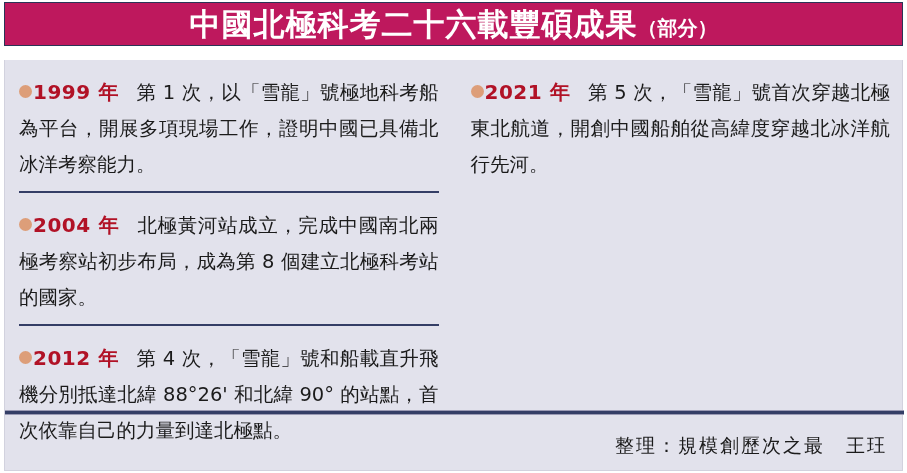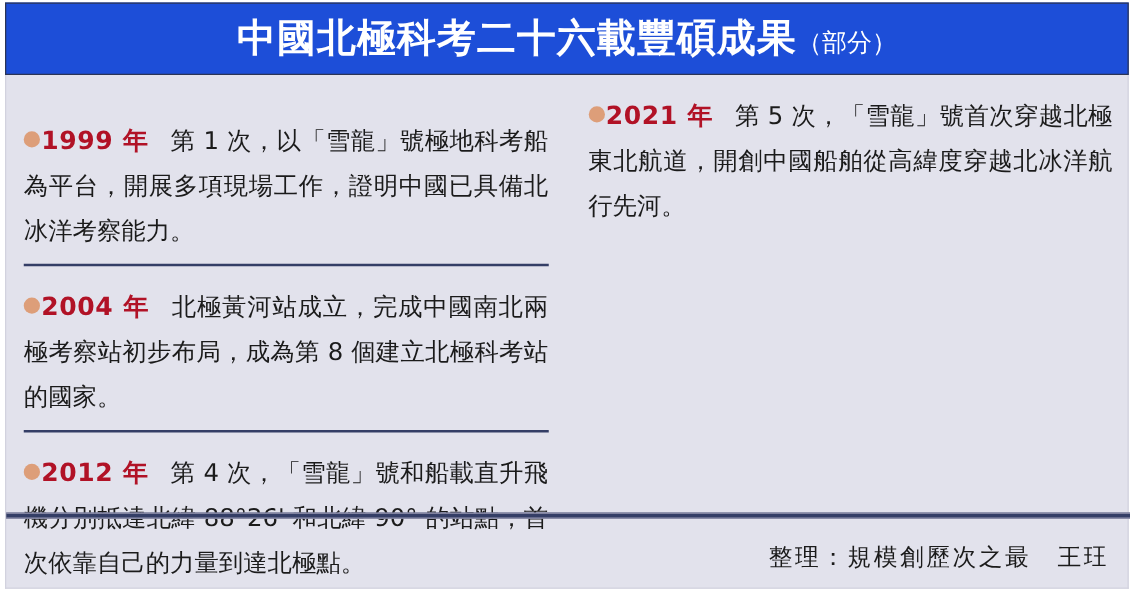--- a/index.html
+++ b/index.html
@@ -20,42 +20,42 @@
     box-sizing: border-box;
     overflow: hidden;
   }
 
   
   .header-band {
     position: absolute;
     left: 4px;
     top: 2px;
     width: 899px;
-    height: 58px;
-    background: #1d4ed8;
+    height: 44px;
+    background: #be185d;
     border: 1px solid #2b3456;
     box-sizing: border-box;
     display: flex;
     align-items: center;
     justify-content: center;
   }
   .header-title {
     color: #ffffff;
     font-family: "DejaVu Sans", "Liberation Sans", sans-serif;
     font-weight: bold;
     font-size: 31px;
     letter-spacing: 1px;
     white-space: nowrap;
     line-height: 1;
     display: flex;
     align-items: baseline;
   }
   .header-title-sub {
     font-size: 20px;
-    font-weight: normal;
+    font-weight: bold;
     letter-spacing: 0;
   }
 
   
   .body-area {
     position: absolute;
     left: 4px;
     top: 60px;
     width: 899px;
     height: 411px;
@@ -73,21 +73,21 @@
     width: 899px;
     height: 348px;
     display: flex;
     box-sizing: border-box;
   }
   .column {
     width: 449.5px;
     box-sizing: border-box;
     padding: 0 14px 0 14px;
   }
-  .column.left  { padding-left: 14px;  padding-right: 16px; margin-top: 20px; }
+  .column.left  { padding-left: 14px;  padding-right: 16px; }
   .column.right { padding-left: 16px;  padding-right: 14px; }
 
   .entry {
     padding-top: 14px;
     padding-bottom: 8px;
   }
   .entry + .entry {
     border-top: 2px solid #343e66;
   }
 

